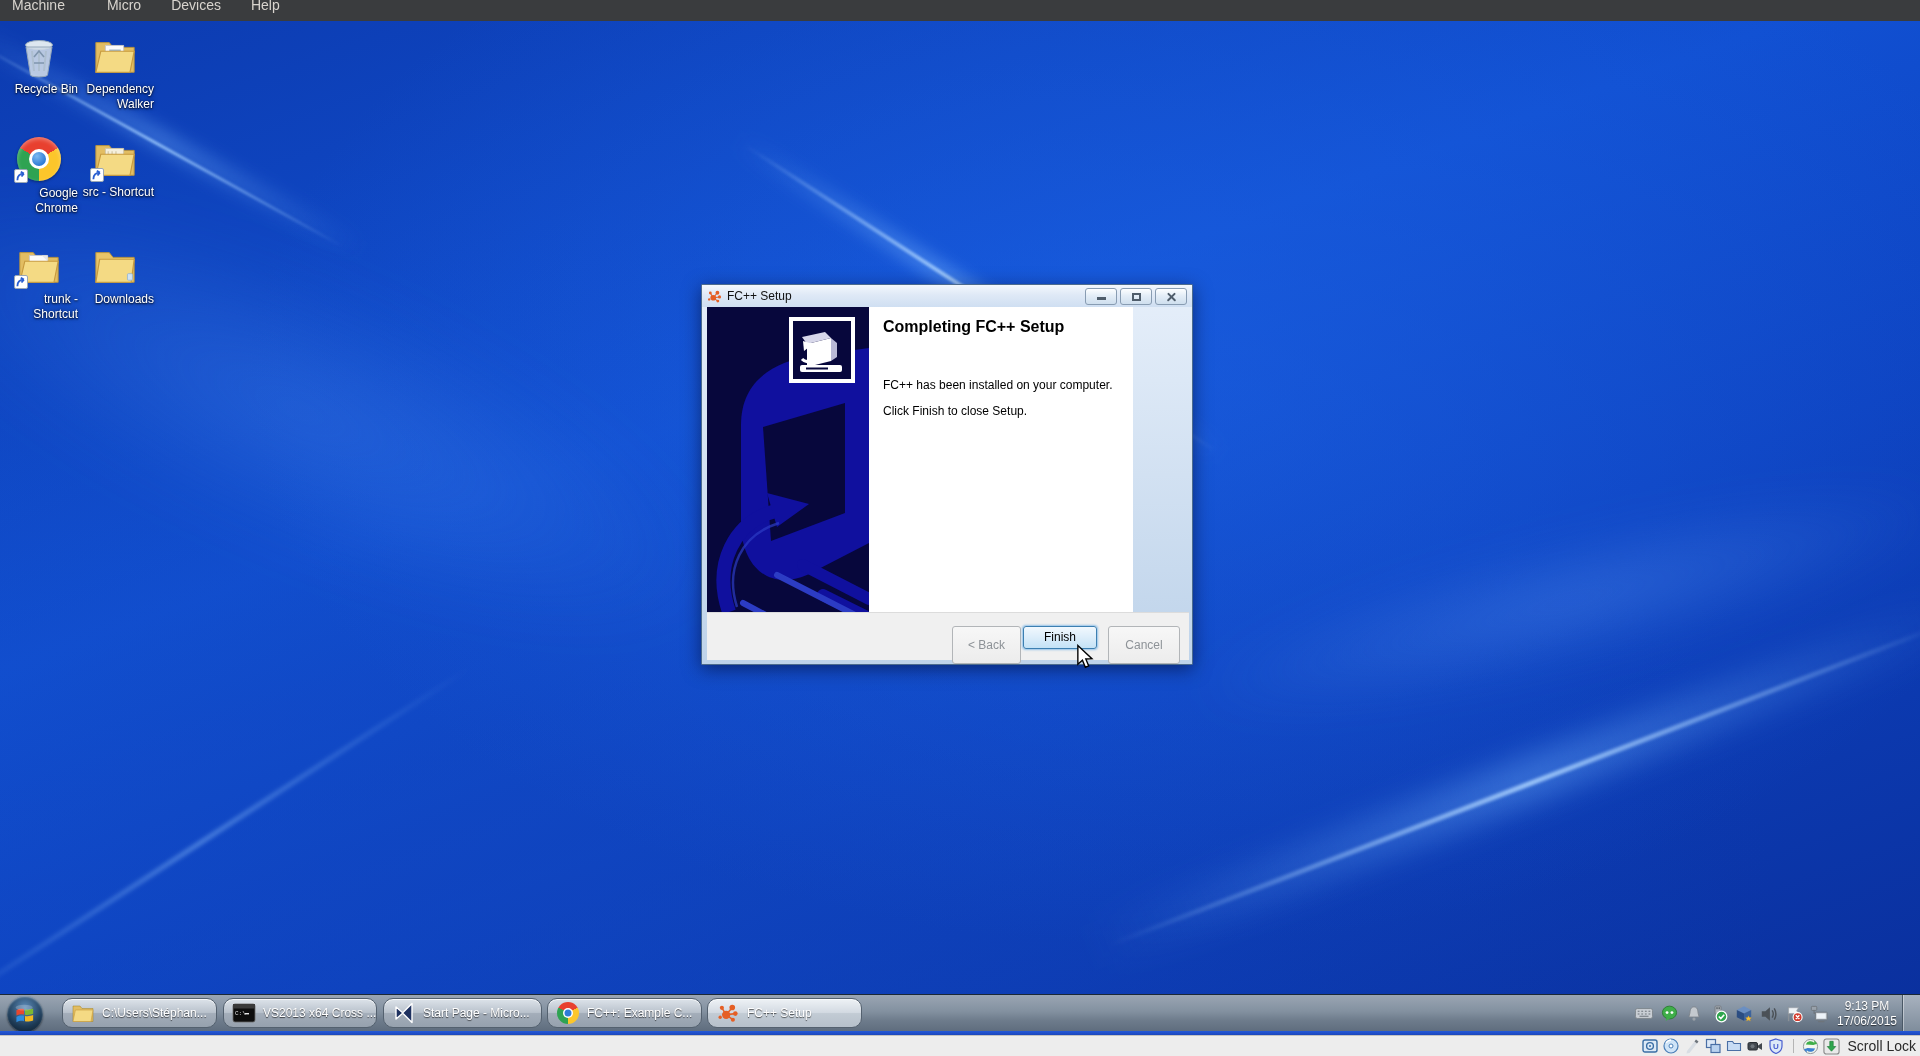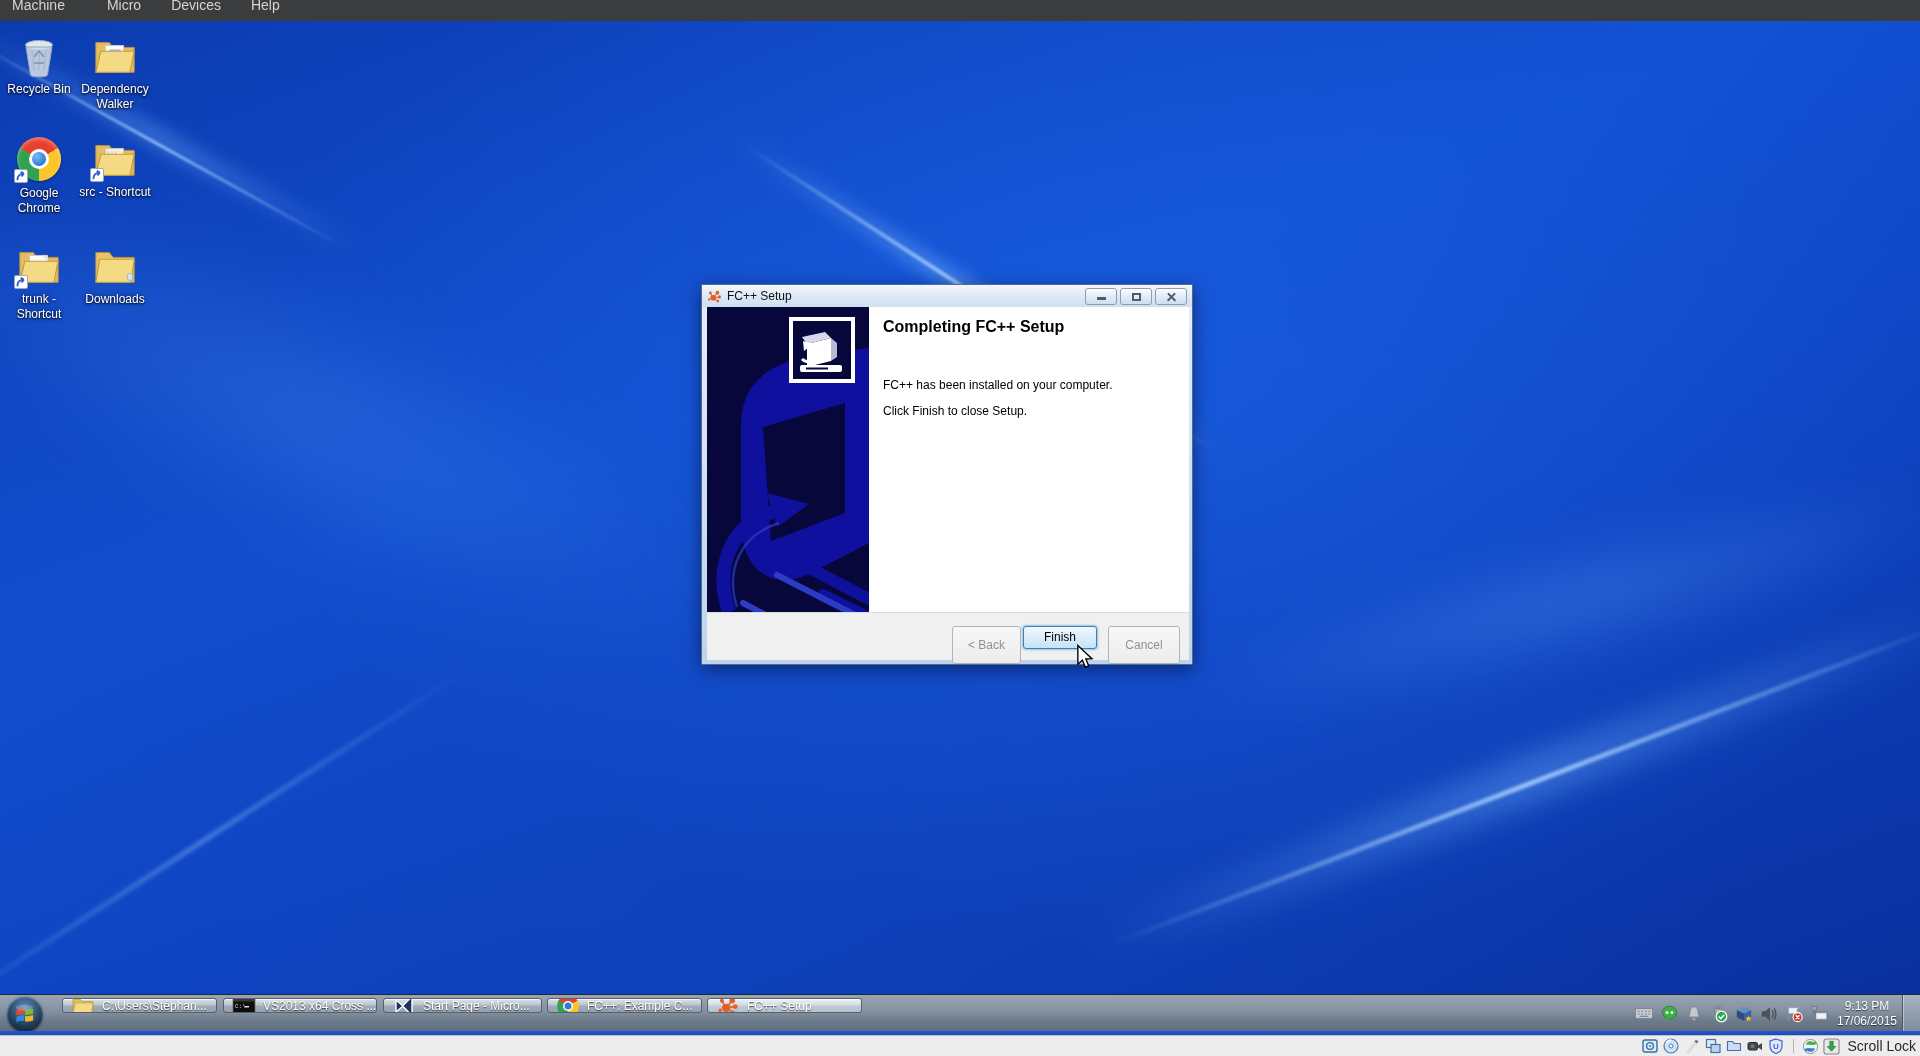--- a/index.html
+++ b/index.html
@@ -34,21 +34,21 @@
   .s3g { left:1060px; top:735px; width:940px; height:46px; transform:rotate(-21deg);
         background:linear-gradient(90deg,transparent,rgba(110,175,255,.4),transparent); filter:blur(14px); }
   .s4 { left:-120px; top:820px; width:640px; height:4px; transform:rotate(-33deg);
         background:linear-gradient(90deg,transparent,rgba(150,200,255,.5),transparent); filter:blur(2px); }
   .s5 { left:1180px; top:520px; width:780px; height:120px; transform:rotate(-14deg);
         background:radial-gradient(closest-side, rgba(90,150,245,.35), transparent); filter:blur(22px); }
   .s6 { left:-150px; top:260px; width:900px; height:260px; transform:rotate(24deg);
         background:radial-gradient(closest-side, rgba(70,135,240,.33), transparent); filter:blur(30px); }
 
   
-  .desk-cell { position:absolute; width:78px; text-align:center; color:#fff;
+  .desk-cell { position:absolute; width:78px; text-align:right; color:#fff;
     font-size:12px; line-height:15px; text-shadow:0 1px 2px rgba(0,0,0,.9),0 0 4px rgba(0,0,0,.55); }
   .desk-ico { position:relative; width:46px; height:46px; margin:0 auto 3px auto; }
   .desk-ico svg { display:block; }
   .badge { position:absolute; left:-2px; bottom:0; width:14px; height:14px;
     background:#fff; border:1px solid #9aa7b5; border-radius:2px; }
   .badge svg { width:12px; height:12px; }
 
   .chrome-ball { width:44px; height:44px; border-radius:50%;
     background:conic-gradient(from 60deg,#fcc62b 0 120deg,#2fa352 120deg 240deg,#e8402f 240deg 360deg);
     position:relative; margin:1px auto 0; box-shadow:inset 0 2px 4px rgba(255,255,255,.35),0 1px 3px rgba(0,0,0,.4); }
@@ -74,21 +74,21 @@
   .win-btns { display:flex; gap:3px; }
   .win-btn { width:32px; height:17px; border:1px solid #889cb2; border-radius:3px;
     background:linear-gradient(#fdfeff,#e3edf7 45%,#cfdfee); position:relative; cursor:default; }
   .win-btn .bar { position:absolute; left:11px; bottom:4px; width:9px; height:3px; background:#4f5d6b; }
   .win-btn .box { position:absolute; left:11px; top:4px; width:9px; height:8px;
     border:2px solid #4f5d6b; }
   .win-btn .x1,.win-btn .x2 { position:absolute; left:10px; top:7px; width:11px; height:2.4px;
     background:#4f5d6b; border-radius:1px; }
   .win-btn .x1 { transform:rotate(45deg); } .win-btn .x2 { transform:rotate(-45deg); }
 
-  .dlg-content { position:absolute; left:5px; top:22px; width:482px; height:307px;
+  .dlg-content { position:absolute; left:5px; top:22px; width:426px; height:307px;
     background:#fff; overflow:hidden; }
   .dlg-side { position:absolute; left:0; top:0; width:162px; height:307px; }
   .dlg-heading { position:absolute; left:176px; top:11px; font-size:16px; font-weight:bold; color:#000; }
   .dlg-body1 { position:absolute; left:176px; top:71px; font-size:12px; color:#000; }
   .dlg-body2 { position:absolute; left:176px; top:97px; font-size:12px; color:#000000; }
 
   .dlg-footer { position:absolute; left:5px; bottom:4px; width:482px; height:48px;
     background:#f0f0f0; border-top:1px solid #dcdcdc; display:flex; justify-content:flex-end;
     align-items:flex-start; padding:13px 9px 0 0; }
   .btn { height:38px; font-size:12px; border-radius:3px; text-align:center;
@@ -105,21 +105,21 @@
   
   .taskbar { position:absolute; left:0; top:994px; width:1920px; height:37px;
     background:linear-gradient(#9aa5b3,#8391a0 45%,#6e7c8c 70%,#5f6d7e);
     border-top:1px solid #1b2836; z-index:60; }
   .blue-strip { position:absolute; left:0; top:1031px; width:1920px; height:4px;
     background:linear-gradient(#2458d8,#1a46bc); z-index:60; }
   .start-orb { position:absolute; left:7px; top:1px; width:36px; height:36px; border-radius:50%;
     background:radial-gradient(circle at 50% 32%,#5d8cba,#1d3a55 62%,#0c1a28 95%);
     box-shadow:inset 0 1px 2px rgba(255,255,255,.5),0 1px 2px rgba(0,0,0,.5);
     display:flex; align-items:center; justify-content:center; }
-  .task-btn { position:absolute; top:3px; height:15px; border-radius:3px;
+  .task-btn { position:absolute; top:3px; height:30px; border-radius:10px;
     border:1px solid #54616f; background:linear-gradient(#dde3ea,#b9c2cc 48%,#a3adb9 52%,#96a1ae);
     box-shadow:inset 0 1px 0 rgba(255,255,255,.7); display:flex; align-items:center;
     padding:0 8px; gap:7px; color:#fff; font-size:12px;
     text-shadow:0 1px 1px rgba(0,0,0,.65); white-space:nowrap; overflow:hidden; }
   .task-btn.active { background:linear-gradient(#eef2f6,#d3dae2 48%,#c2cbd4 52%,#b6c0cb); }
   .task-ico { width:24px; height:24px; flex:0 0 auto; display:flex; align-items:center; justify-content:center; }
 
   .tray { position:absolute; right:92px; top:0; height:37px; display:flex; align-items:center; gap:7px; }
   .tray-ico { width:18px; height:18px; display:flex; align-items:center; justify-content:center; }
   .clock { position:absolute; right:20px; top:0; height:37px; width:66px; text-align:center;

